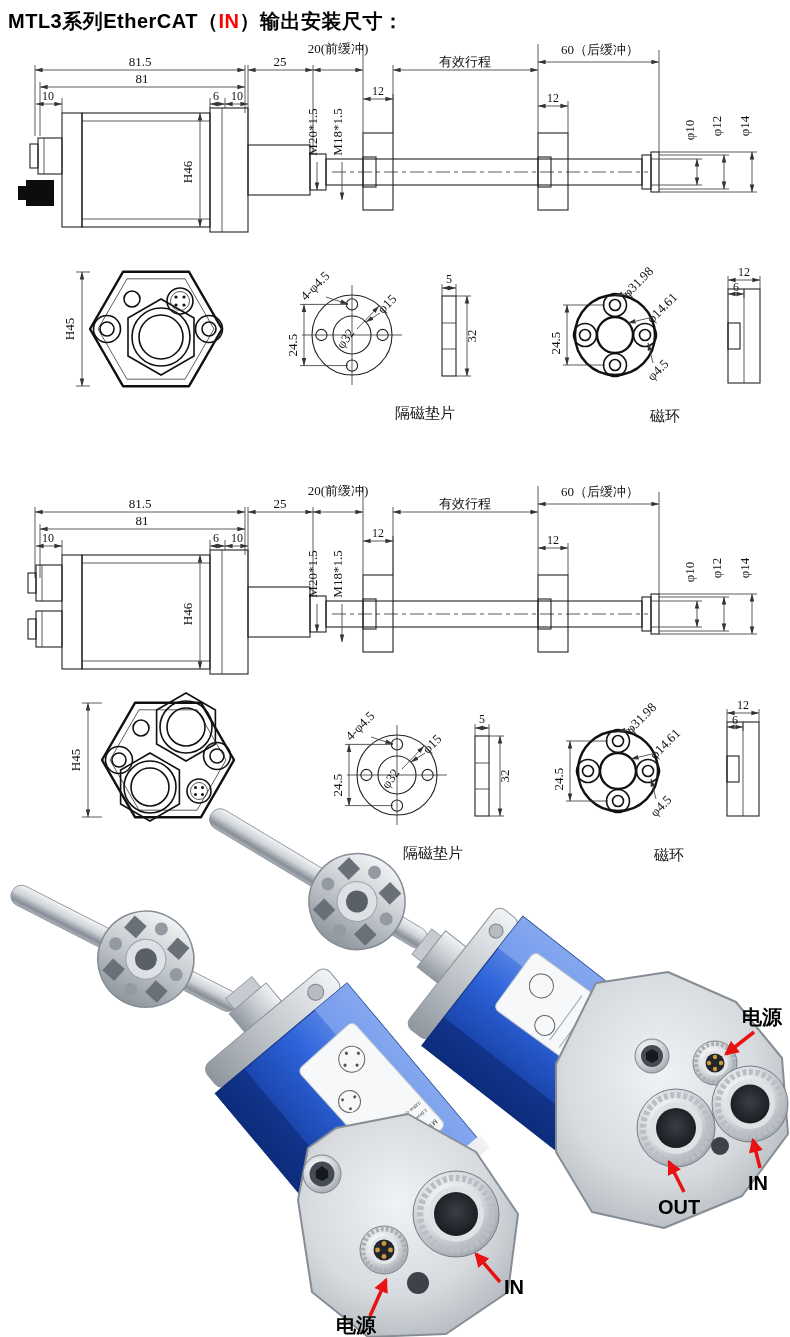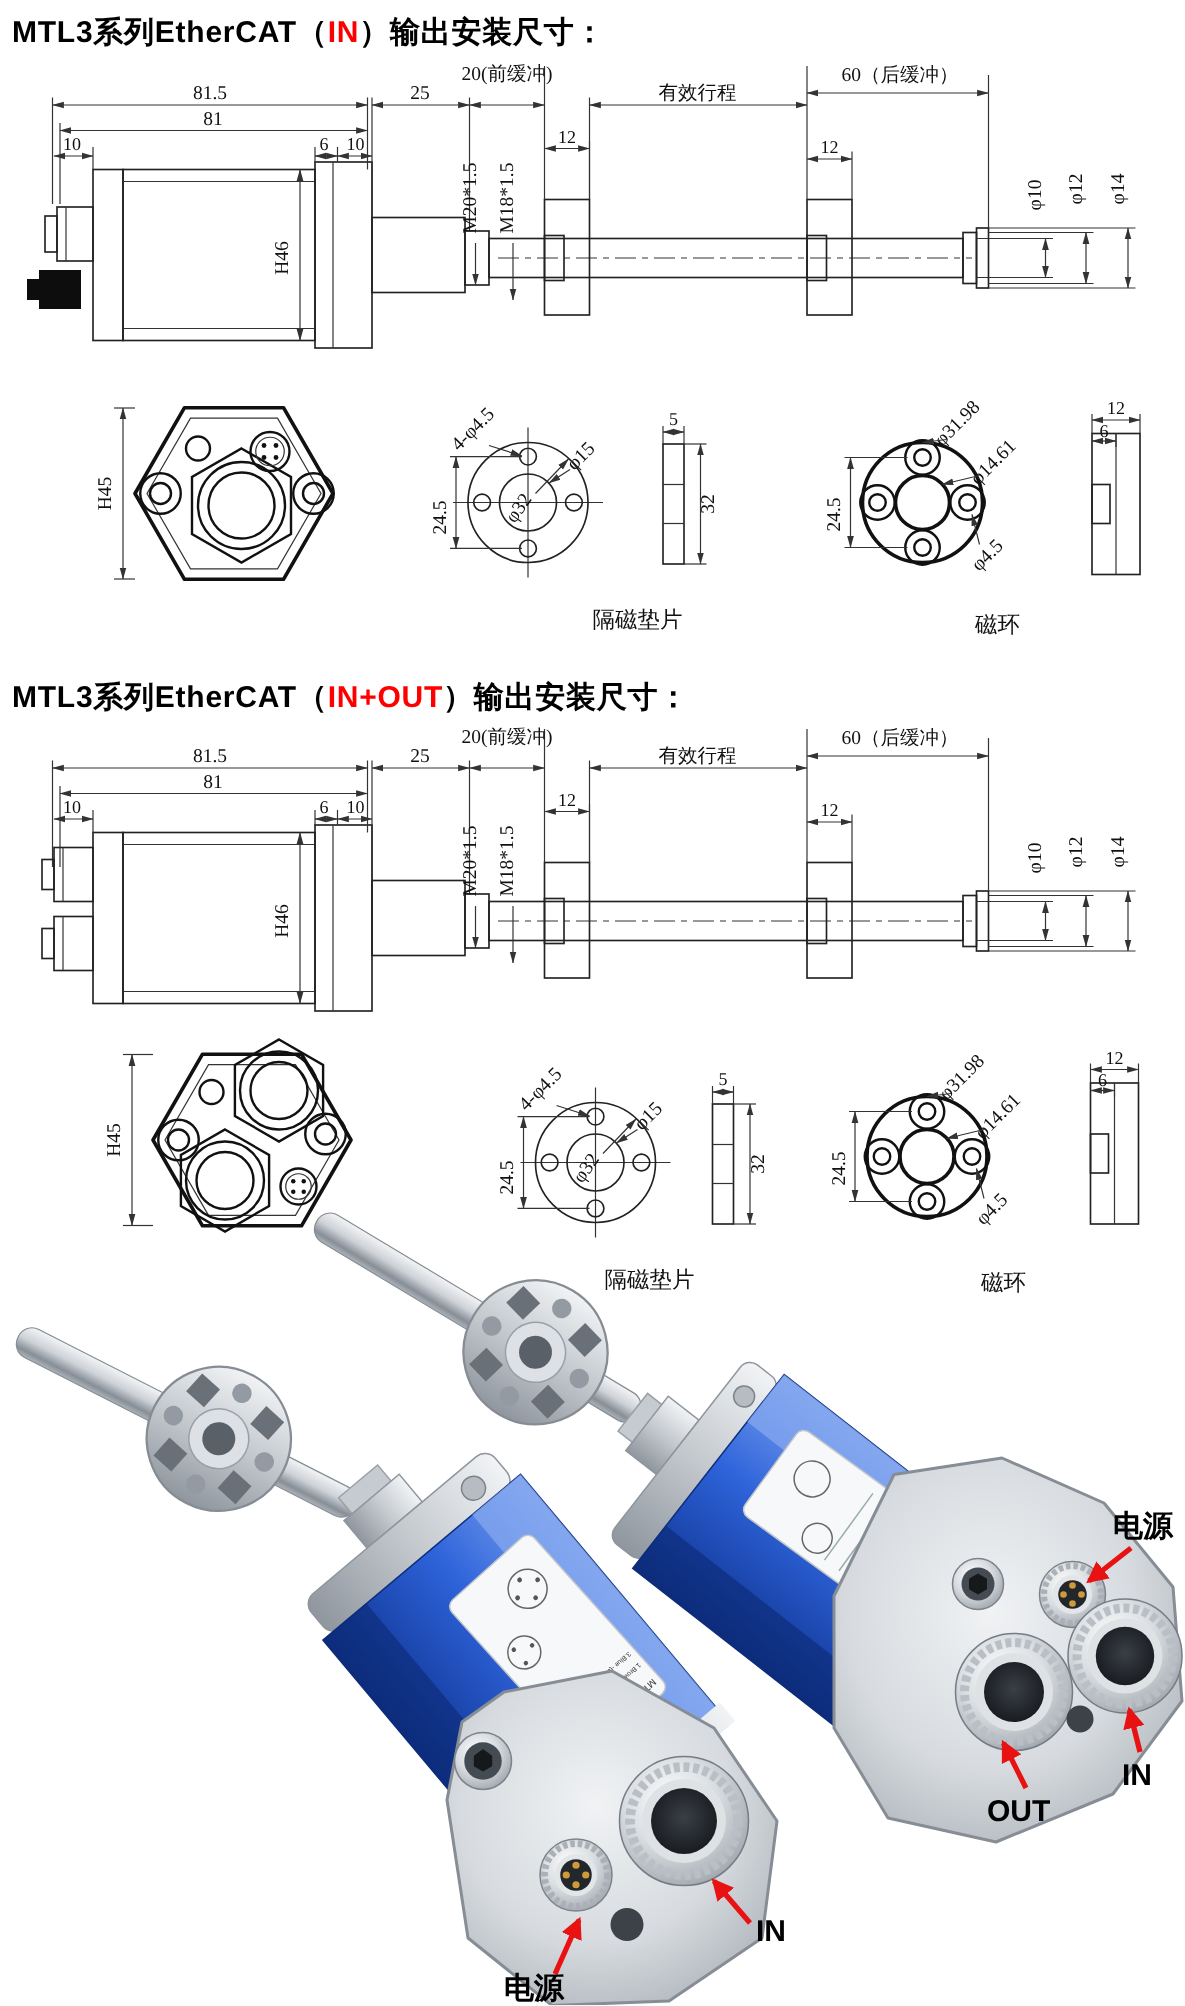--- a/index.html
+++ b/index.html
@@ -223,21 +223,20 @@
       <line class="thin" x1="16" y1="-47" x2="16" y2="-60"></line>
       <line class="thin" x1="-16" y1="-56" x2="16" y2="-56" marker-start="url(#dimA)" marker-end="url(#dimA)"></line>
       <text class="dimS" x="0" y="-60">12</text>
       <line class="thin" x1="0" y1="-38" x2="0" y2="-47"></line>
       <line class="thin" x1="-16" y1="-42" x2="0" y2="-42" marker-start="url(#dimA)" marker-end="url(#dimA)"></line>
       <text class="dimS" x="-8" y="-45">6</text>
     </g>
     <text class="plabel" x="665" y="381">磁环</text>
   </svg>
 
-  <h2 class="sec-title" style="top:451px;left:8px;"><span>MTL3系列EtherCAT（</span><span class="hl">IN+OUT</span><span>）输出安装尺寸：</span></h2>
 
   <svg style="top:485px;" width="790" height="385" viewBox="0 0 790 385" xmlns="http://www.w3.org/2000/svg">
     <use href="#sv-core" transform="translate(0,-3)"></use>
 
     <g>
       <rect class="ln" x="36" y="80" width="26" height="36"></rect>
       <rect class="ln" x="28" y="88" width="8" height="20"></rect>
       <line class="thin" x1="42" y1="80" x2="42" y2="116"></line>
       <rect class="ln" x="36" y="126" width="26" height="36"></rect>
       <rect class="ln" x="28" y="134" width="8" height="20"></rect>

